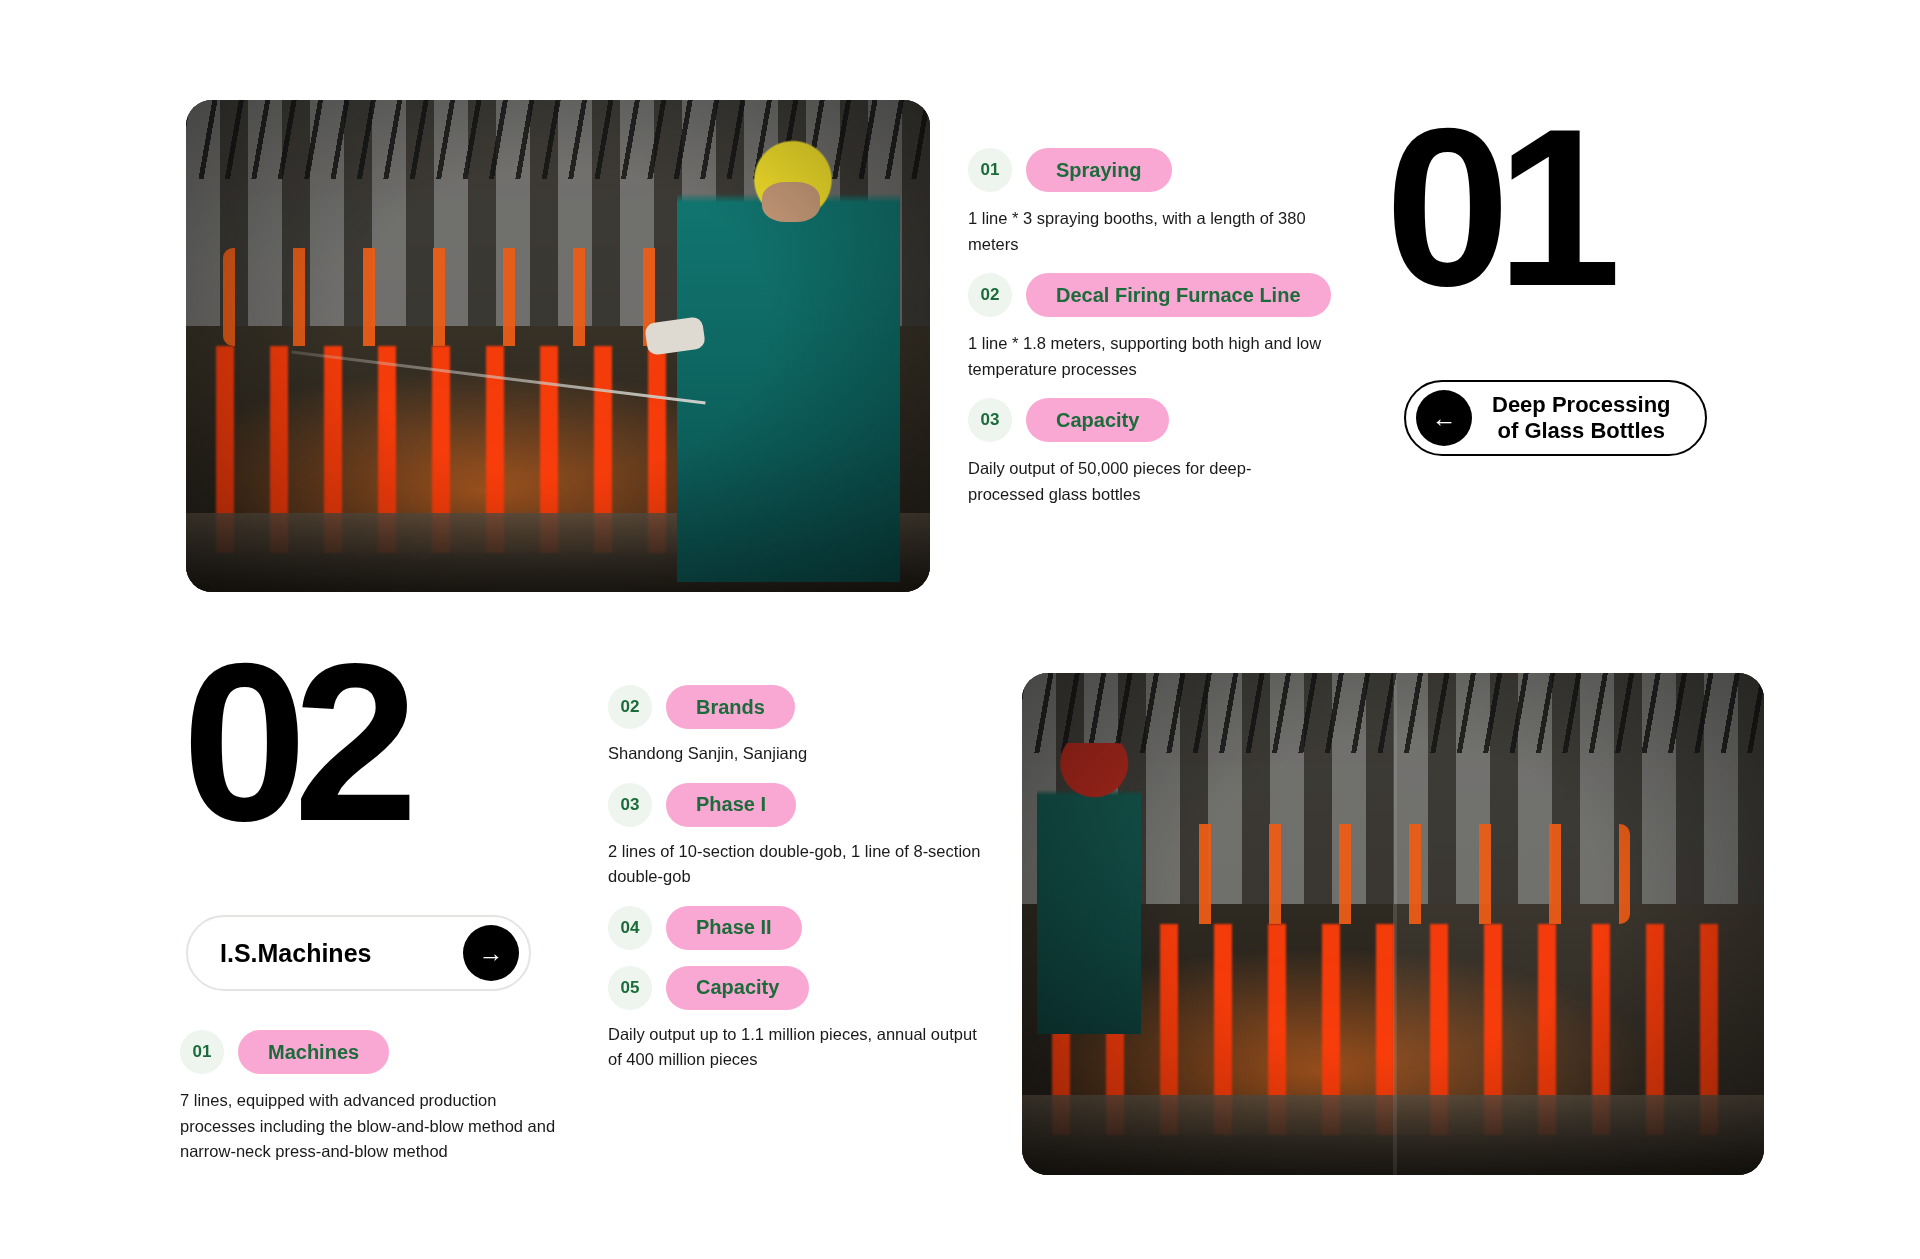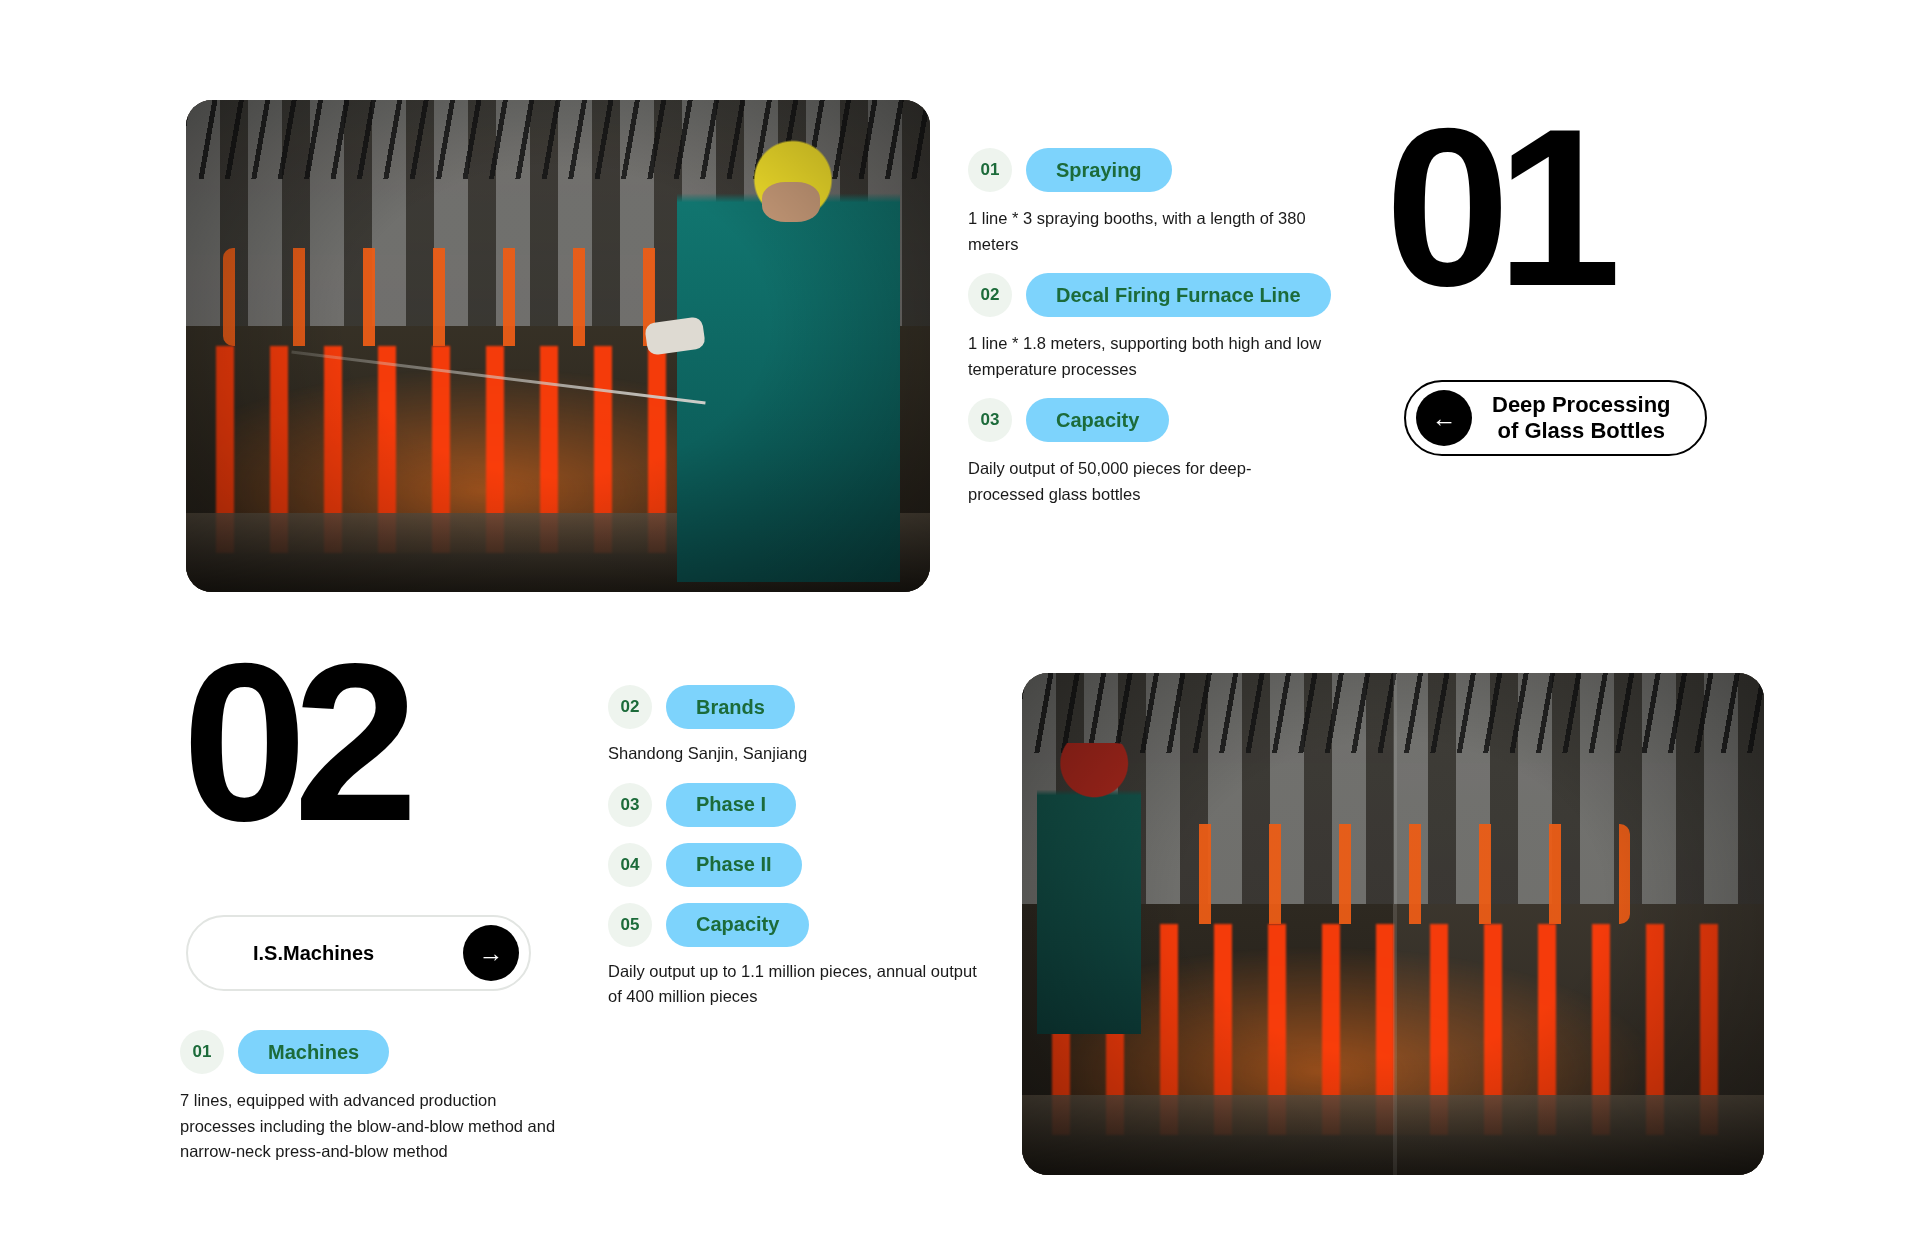--- a/index.html
+++ b/index.html
@@ -37,21 +37,21 @@
     white-space: nowrap;
   }
 
   .pill-label {
     display: inline-flex;
     align-items: center;
     justify-content: center;
     height: 44px;
     padding: 0 30px;
     border-radius: 22px;
-    background: #7dd3fc;
+    background: #f9a8d4;
     color: #1c6b3a;
     font-size: 20px;
     font-weight: 700;
     white-space: nowrap;
   }
   .idx {
     display: inline-flex;
     align-items: center;
     justify-content: center;
     width: 44px;
@@ -120,21 +120,21 @@
     align-items: center;
     justify-content: space-between;
     gap: 26px;
     width: 345px;
     height: 76px;
     padding: 0 10px 0 32px;
     border-radius: 38px;
     background: #ffffff;
     border: 2px solid #e2e5e2;
   }
-  .cta-light .label { font-size: 20px; font-weight: 700; color: #000; margin-left: 33px; }
+  .cta-light .label { font-size: 25px; font-weight: 700; color: #000; }
   .cta-light .circle {
     width: 56px; height: 56px; border-radius: 50%;
     background: #000000;
     display: flex; align-items: center; justify-content: center;
   }
   .cta-light .arrow { color: #fff; font-size: 25px; line-height: 1; }
   #cta-2 { left: 186px; top: 915px; }
 
   #list-2a { position: absolute; left: 180px; top: 1030px; width: 400px; }
   #list-2a .body-text { margin-top: 14px; max-width: 390px; }
@@ -320,20 +320,21 @@
         <span class="pill-label">Brands</span>
       </div>
       <div class="body-text">Shandong Sanjin, Sanjiang</div>
     </div>
 
     <div class="item">
       <div class="row-head">
         <span class="idx">03</span>
         <span class="pill-label">Phase I</span>
       </div>
+      <div class="body-text">2 lines of 10-section double-gob, 1 line of 8-section double-gob</div>
     </div>
 
     <div class="item">
       <div class="row-head">
         <span class="idx">04</span>
         <span class="pill-label">Phase II</span>
       </div>
     </div>
 
     <div class="item">

